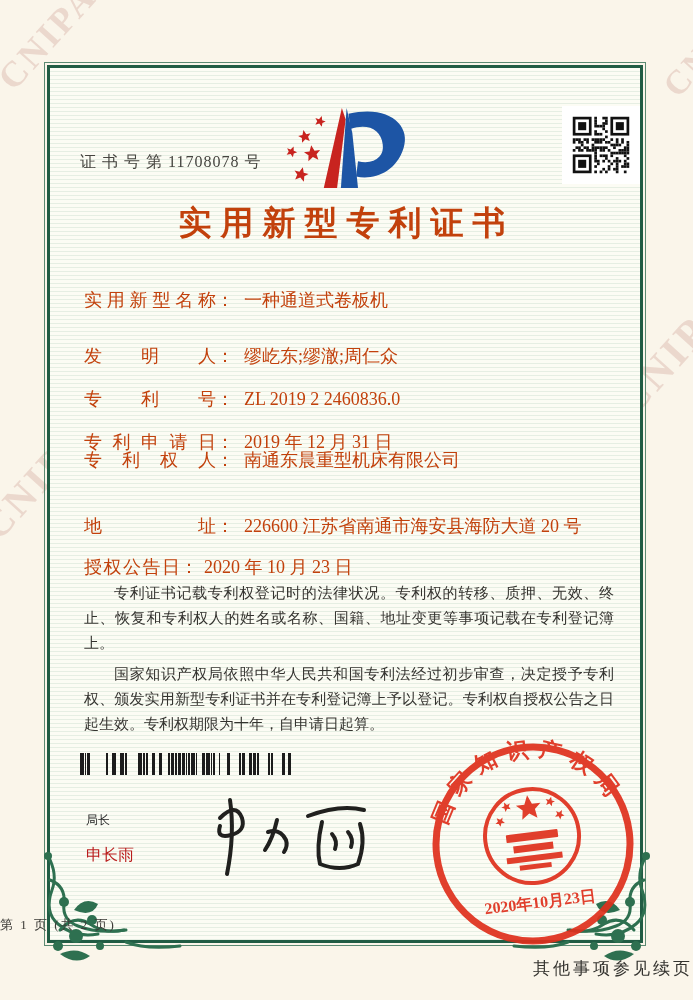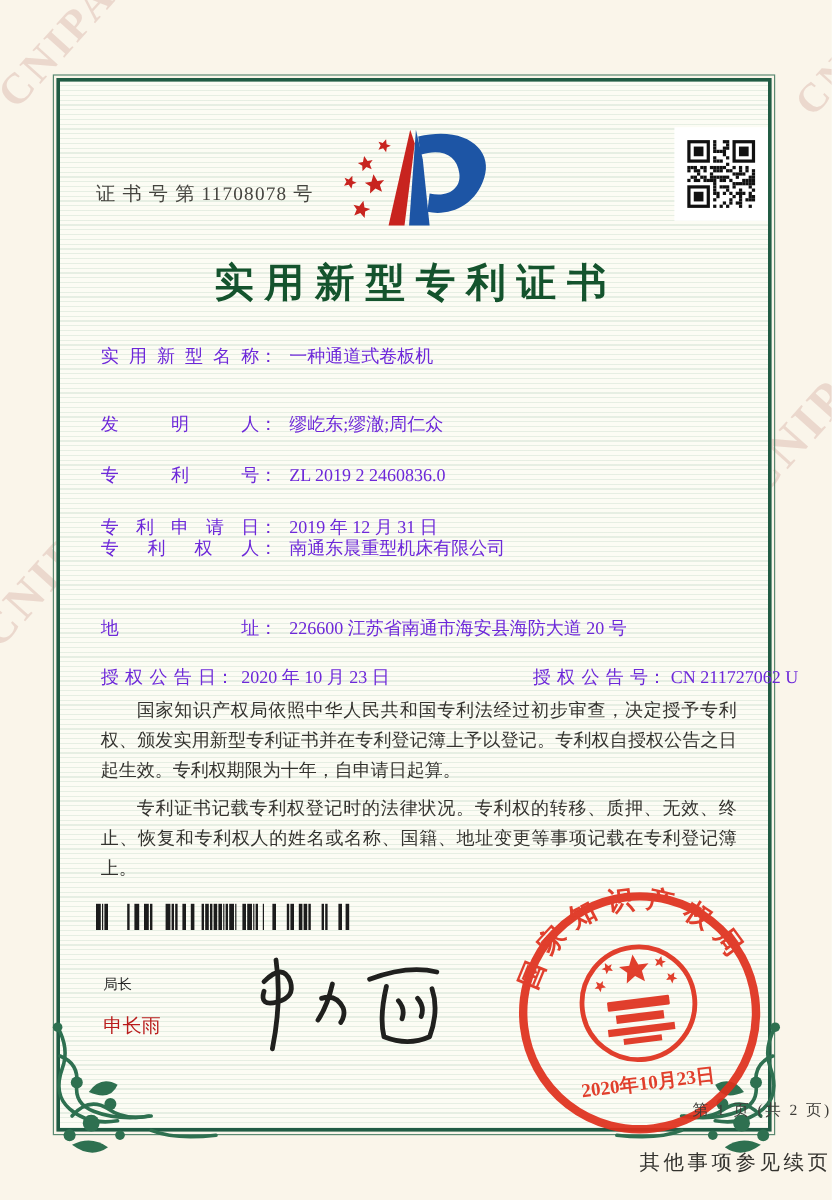--- a/index.html
+++ b/index.html
@@ -16,32 +16,32 @@
   }
   .frame{position:absolute;left:44px;top:62px;width:602px;height:884px;
     border:1px solid #5b8a72;padding:2px;box-sizing:border-box;}
   .frame-inner{width:100%;height:100%;box-sizing:border-box;
     border:3px solid #215c44;
     background:
       repeating-linear-gradient(0deg, rgba(116,168,138,.16) 0 1px, rgba(255,255,255,0) 1px 4px),
       #fcfcf4;}
   .abs{position:absolute;}
   .cert-no{left:80px;top:104px;font-size:16px;color:#45443f;letter-spacing:1px;margin-top:48px;}
-  .title{left:0;right:0;top:214px;text-align:center;font-size:33px;font-weight:bold;
-    letter-spacing:9px;color:#14532d;}
-  .row{left:84px;height:22px;font-size:15px;color:#6d28d9;white-space:nowrap;}
+  .title{left:0;right:0;top:201px;text-align:center;font-size:33px;font-weight:bold;
+    letter-spacing:9px;color:#c2410c;}
+  .row{left:84px;height:22px;font-size:18px;color:#c2410c;white-space:nowrap;}
   .lbl{display:inline-block;width:132px;text-align:justify;text-align-last:justify;vertical-align:top;}
   .lbl2{display:inline-block;width:96px;text-align:justify;text-align-last:justify;vertical-align:top;}
   .val{margin-left:10px;}
   .grant2{position:absolute;left:360px;top:0;}
   .paras{left:84px;top:581px;width:530px;font-size:15px;color:#34332f;}
   .paras p{margin:0 0 5px 0;line-height:1.68;text-indent:2em;text-align:justify;}
   .sig-title{left:86px;top:812px;font-size:12px;color:#262626;}
   .sig-name{left:86px;top:845px;font-size:16px;color:#b91c1c;}
-  .page-num{left:0;right:0;top:916px;text-align:right;font-size:13px;color:#3c3b37;letter-spacing:2px;}
+  .page-num{left:0;right:0;top:916px;text-align:left;font-size:13px;color:#3c3b37;letter-spacing:2px;}
   .footer-note{left:0;right:0;top:957px;text-align:right;font-size:17px;color:#33322e;letter-spacing:3px;}
   svg{display:block;}
 </style>
 </head>
 <body>
 
 <div class="wm abs" style="left:-16px;top:16px;font-size:36px;">CNIPA</div>
 <div class="wm abs" style="left:650px;top:28px;font-size:34px;">CNIPA</div>
 <div class="wm abs" style="left:600px;top:330px;font-size:42px;">CNIPA</div>
 <div class="wm abs" style="left:-34px;top:458px;font-size:40px;">CNIPA</div>
@@ -257,28 +257,25 @@
   <span class="lbl">专利申请日</span><span>：</span><span class="val">2019 年 12 月 31 日</span>
 </div>
 <div class="abs row" style="top:448px;">
   <span class="lbl">专利权人</span><span>：</span><span class="val">南通东晨重型机床有限公司</span>
 </div>
 <div class="abs row" style="top:514px;">
   <span class="lbl">地址</span><span>：</span><span class="val">226600 江苏省南通市海安县海防大道 20 号</span>
 </div>
 <div class="abs row" style="top:555px;">
   <span class="lbl" style="width:96px;">授权公告日</span><span>：</span><span class="val" style="margin-left:6px;">2020 年 10 月 23 日</span>
-  <span class="grant2">
-    <span class="lbl2">授权公告号</span><span>：</span><span class="val" style="margin-left:4px;">CN 211727062 U</span>
-  </span>
 </div>
 
 <div class="abs paras">
+  <p>专利证书记载专利权登记时的法律状况。专利权的转移、质押、无效、终止、恢复和专利权人的姓名或名称、国籍、地址变更等事项记载在专利登记簿上。</p>
   <p>国家知识产权局依照中华人民共和国专利法经过初步审查，决定授予专利权、颁发实用新型专利证书并在专利登记簿上予以登记。专利权自授权公告之日起生效。专利权期限为十年，自申请日起算。</p>
-  <p>专利证书记载专利权登记时的法律状况。专利权的转移、质押、无效、终止、恢复和专利权人的姓名或名称、国籍、地址变更等事项记载在专利登记簿上。</p>
 </div>
 
 <svg id="barcode" class="abs" style="left:80px;top:753px;" width="212" height="22" viewBox="0 0 212 22">
     <rect x="0" y="0" width="4" height="22" fill="#1c1c1c"></rect>
     <rect x="5" y="0" width="1" height="22" fill="#1c1c1c"></rect>
     <rect x="7" y="0" width="3" height="22" fill="#1c1c1c"></rect>
     <rect x="26" y="0" width="2" height="22" fill="#1c1c1c"></rect>
     <rect x="32" y="0" width="4" height="22" fill="#1c1c1c"></rect>
     <rect x="40" y="0" width="4" height="22" fill="#1c1c1c"></rect>
     <rect x="45" y="0" width="2" height="22" fill="#1c1c1c"></rect>

